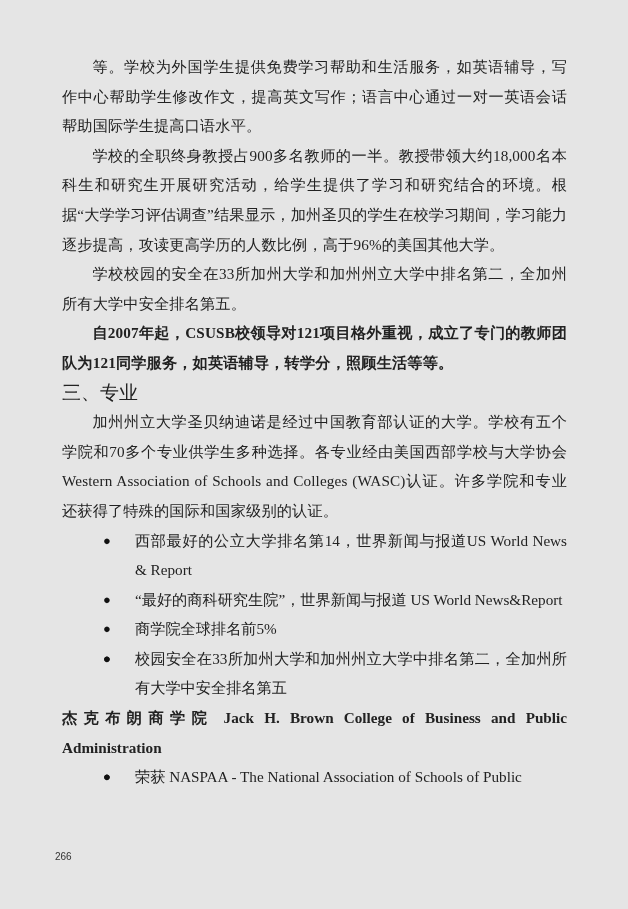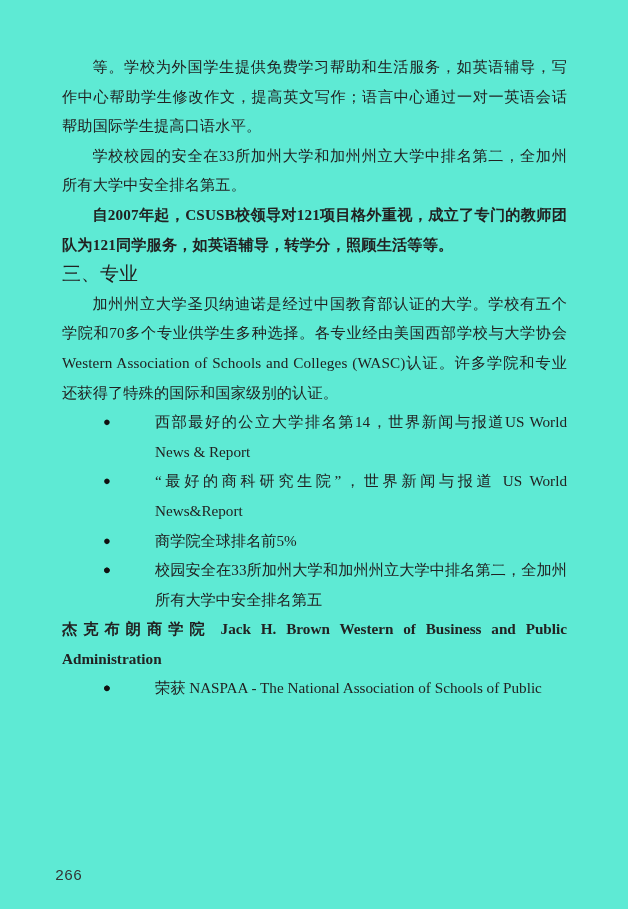--- a/index.html
+++ b/index.html
@@ -5,21 +5,21 @@
 <style>
   html, body {
     margin: 0;
     padding: 0;
     background: #ffffff;
   }
   .page {
     position: relative;
     width: 628px;
     height: 909px;
-    background: #5eead4;
+    background: #e5e5e5;
     overflow: hidden;
     font-family: "Liberation Serif", "DejaVu Serif", serif;
     color: #1a1a1a;
   }
   .content {
     position: absolute;
     left: 62px;
     top: 52px;
     width: 505px;
   }
@@ -75,40 +75,40 @@
     position: absolute;
     left: 41px;
     top: 0;
     width: 1em;
     font-size: 13px;
     line-height: 29.6px;
     color: #111;
   }
   .bullet-item .btext {
     display: block;
-    margin-left: 20px;
   }
   .pagenum {
     position: absolute;
     left: 55px;
-    top: 868px;
-    font-size: 15px;
+    top: 848px;
+    font-size: 10px;
     line-height: 17px;
     color: #333;
-    font-family: Liberation Mono, monospace;
+    font-family: Liberation Sans, sans-serif;
   }
 </style>
 </head>
 <body>
 
 <div class="page">
   <div class="content">
 
     <p class="para">等。学校为外国学生提供免费学习帮助和生活服务，如英语辅导，写作中心帮助学生修改作文，提高英文写作；语言中心通过一对一英语会话帮助国际学生提高口语水平。</p>
 
+    <p class="para">学校的全职终身教授占900多名教师的一半。教授带领大约18,000名本科生和研究生开展研究活动，给学生提供了学习和研究结合的环境。根据“大学学习评估调查”结果显示，加州圣贝的学生在校学习期间，学习能力逐步提高，攻读更高学历的人数比例，高于96%的美国其他大学。</p>
 
     <p class="para">学校校园的安全在33所加州大学和加州州立大学中排名第二，全加州所有大学中安全排名第五。</p>
 
     <p class="para bold">自2007年起，CSUSB校领导对121项目格外重视，成立了专门的教师团队为121同学服务，如英语辅导，转学分，照顾生活等等。</p>
 
     <p class="heading">三、专业</p>
 
     <p class="para">加州州立大学圣贝纳迪诺是经过中国教育部认证的大学。学校有五个学院和70多个专业供学生多种选择。各专业经由美国西部学校与大学协会 Western Association of Schools and Colleges (WASC)认证。许多学院和专业还获得了特殊的国际和国家级别的认证。</p>
 
     <ul class="bullet-list">
@@ -126,21 +126,21 @@
       </li>
       <li class="bullet-item">
         <span class="dot">●</span>
       </li>
       <li class="bullet-item">
         <span class="dot">●</span>
         <span class="btext">校园安全在33所加州大学和加州州立大学中排名第二，全加州所有大学中安全排名第五</span>
       </li>
     </ul>
 
-    <p class="heading-bold">杰克布朗商学院 Jack H. Brown Western of Business and Public Administration</p>
+    <p class="heading-bold">杰克布朗商学院 Jack H. Brown College of Business and Public Administration</p>
 
     <ul class="bullet-list">
       <li class="bullet-item">
         <span class="dot">●</span>
       </li>
       <li class="bullet-item">
         <span class="dot">●</span>
         <span class="btext">荣获 NASPAA - The National Association of Schools of Public</span>
       </li>
     </ul>

